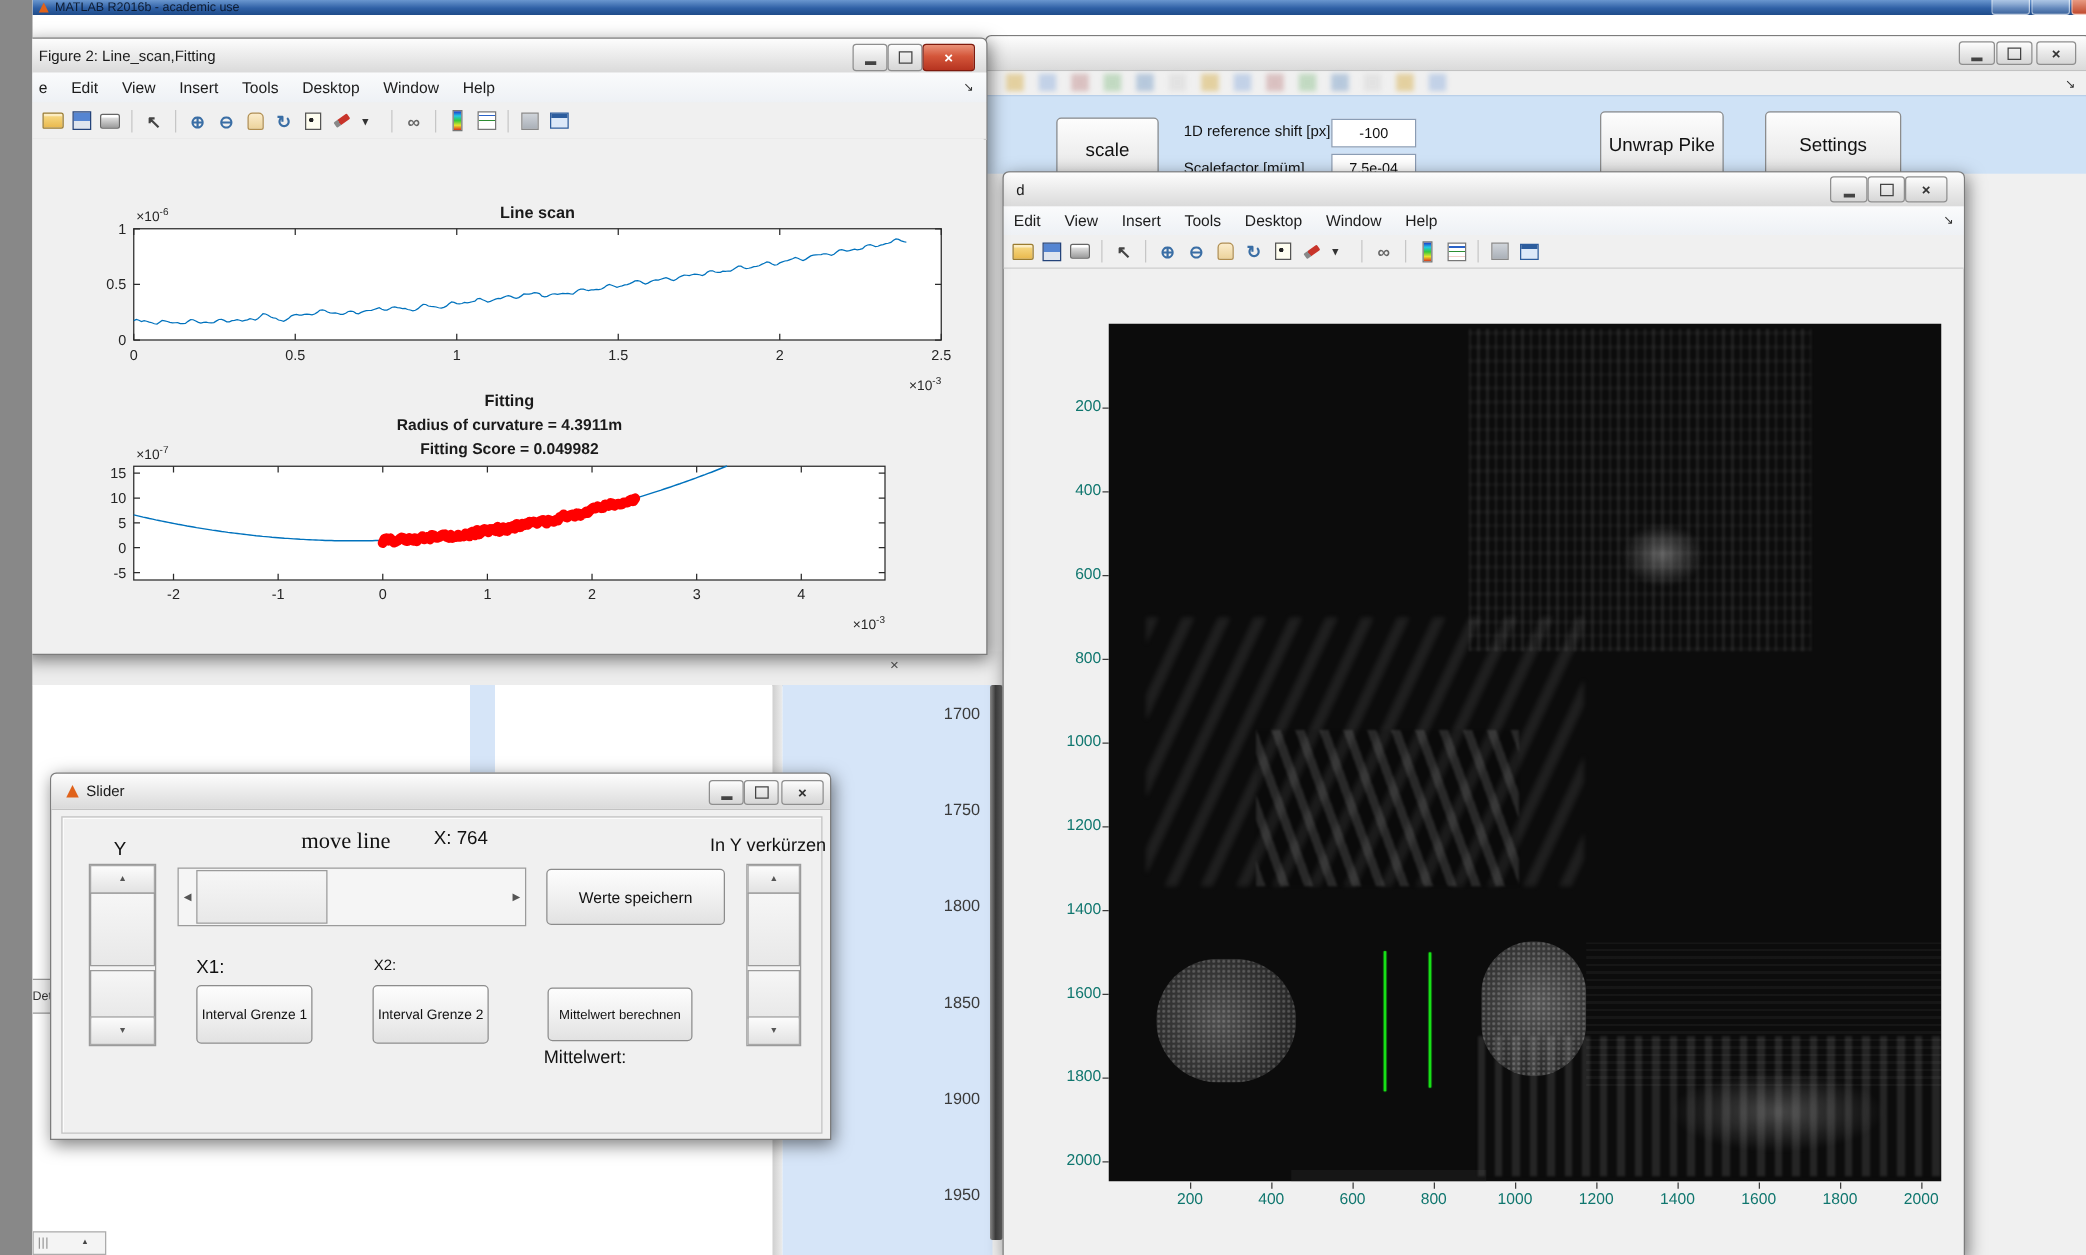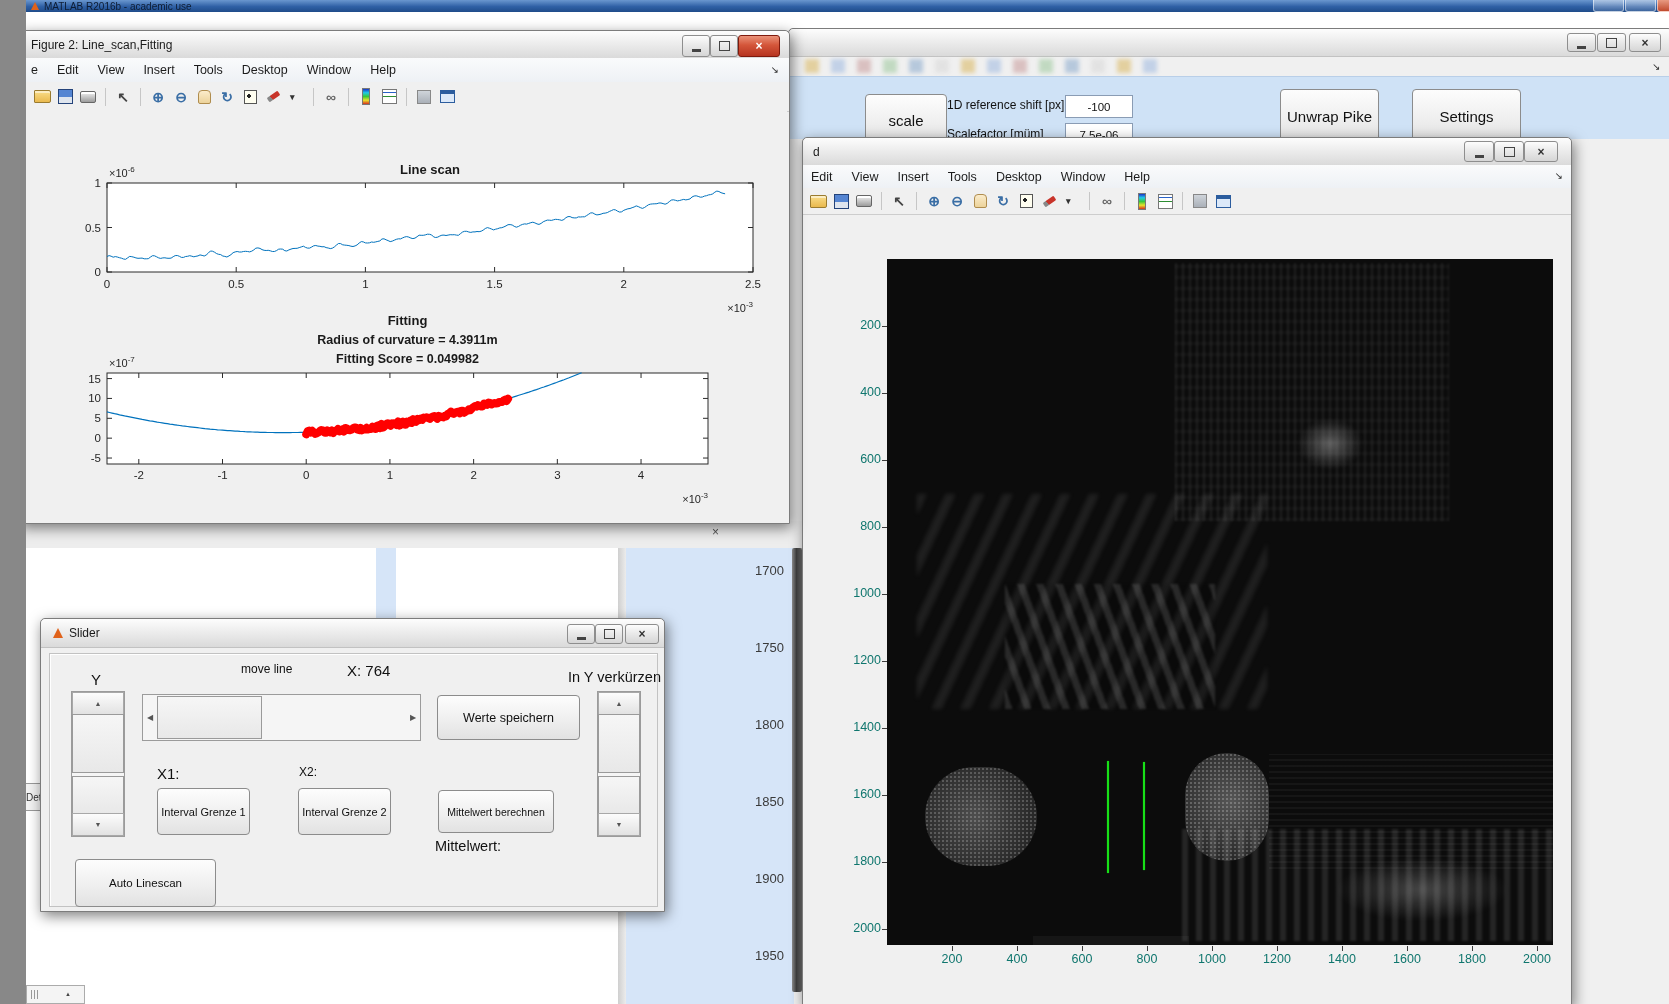--- a/index.html
+++ b/index.html
@@ -146,25 +146,25 @@
         <span style="position: absolute; left: 166px; top: 1px; width: 14px; height: 14px; background: rgb(217, 182, 94); filter: blur(2px); opacity: 0.55;"></span>
         <span style="position: absolute; left: 192px; top: 1px; width: 14px; height: 14px; background: rgb(157, 184, 224); filter: blur(2px); opacity: 0.55;"></span>
         <span style="position: absolute; left: 218px; top: 1px; width: 14px; height: 14px; background: rgb(200, 154, 154); filter: blur(2px); opacity: 0.55;"></span>
         <span style="position: absolute; left: 244px; top: 1px; width: 14px; height: 14px; background: rgb(156, 200, 156); filter: blur(2px); opacity: 0.55;"></span>
         <span style="position: absolute; left: 270px; top: 1px; width: 14px; height: 14px; background: rgb(136, 168, 204); filter: blur(2px); opacity: 0.55;"></span>
         <span style="position: absolute; left: 296px; top: 1px; width: 14px; height: 14px; background: rgb(216, 216, 216); filter: blur(2px); opacity: 0.55;"></span>
         <span style="position: absolute; left: 322px; top: 1px; width: 14px; height: 14px; background: rgb(217, 182, 94); filter: blur(2px); opacity: 0.55;"></span>
         <span style="position: absolute; left: 348px; top: 1px; width: 14px; height: 14px; background: rgb(157, 184, 224); filter: blur(2px); opacity: 0.55;"></span>
       </div>
     <div class="abs" style="left:0;top:47px;width:883px;height:62px;background:#cfe2f6;border-top:1px solid #b9cfe8;">
-      <div class="mbtn" style="left:76px;top:17px;width:80px;height:50px;font-size:15px;">scale</div>
+      <div class="mbtn" style="left:56px;top:17px;width:80px;height:50px;font-size:15px;">scale</div>
       <span class="slab" style="left:158px;top:21px;font-size:12px;">1D reference shift [px]:</span>
       <div class="field" style="left:276px;top:18px;width:66px;height:21px;">-100</div>
       <span class="slab" style="left:158px;top:50px;font-size:12px;">Scalefactor [müm]</span>
-      <div class="field" style="left:276px;top:46px;width:66px;height:21px;">7.5e-06</div>
+      <div class="field" style="left:276px;top:46px;width:66px;height:21px;">7.5e-04</div>
       <div class="mbtn" style="left:491px;top:12px;width:97px;height:52px;font-size:15px;">Unwrap Pike</div>
       <div class="mbtn" style="left:623px;top:12px;width:107px;height:52px;font-size:15px;">Settings</div>
     </div>
   </div>
 
   <div class="abs" style="left:1645px;top:12px;width:24px;height:992px;
        background:linear-gradient(180deg,#3a6ba3 0,#2d5a91 118px,#f0f3f6 128px,#eef1f4 185px,#8fadd0 195px,#b9c9dd 420px,#e7eaee 440px,#e7eaee 100%);">
     <span class="collapse-btn" style="left:3px;top:4px;"></span>
     <span class="mini-mag" style="left:4px;top:128px;"></span>
     <span class="circ-dn" style="left:4px;top:150px;"></span>
@@ -532,21 +532,21 @@
     <div class="panelframe" style="left:8px;top:34px;right:6px;bottom:4px;"></div>
 
     <span class="slab" style="left:50px;top:52px;font-size:15px;">Y</span>
     <div class="vslider" style="left:30px;top:72px;width:52px;height:144px;">
       <span class="sbtn ar-up" style="left:0;right:0;top:0;height:21px;"></span>
       <span class="sthumb" style="left:0;right:0;top:22px;height:57px;"></span>
       <span class="sthumb" style="left:0;right:0;top:84px;height:37px;"></span>
       <span class="sbtn ar-dn" style="left:0;right:0;bottom:0;height:21px;"></span>
     </div>
 
-    <span class="slab" style="left:200px;top:43px;font-size:12px;">move line</span>
+    <span class="slab" style="left:200px;top:43px;font-size:18px;font-family:Liberation Serif, serif;">move line</span>
     <span class="slab" style="left:306px;top:43px;font-size:15px;">X: 764</span>
 
     <div class="hslider" style="left:101px;top:75px;width:277px;height:45px;">
       <span class="sbtn ar-lf" style="left:0;top:0;bottom:0;width:14px;border:none;background:none;"></span>
       <span class="sthumb" style="left:14px;top:1px;bottom:1px;width:103px;"></span>
       <span class="sbtn ar-rt" style="right:0;top:0;bottom:0;width:14px;border:none;background:none;"></span>
     </div>
 
     <div class="mbtn" style="left:396px;top:76px;width:141px;height:43px;font-size:12.5px;">Werte speichern</div>
 
@@ -557,16 +557,15 @@
       <span class="sthumb" style="left:0;right:0;top:84px;height:37px;"></span>
       <span class="sbtn ar-dn" style="left:0;right:0;bottom:0;height:21px;"></span>
     </div>
 
     <span class="slab" style="left:116px;top:146px;font-size:15px;">X1:</span>
     <span class="slab" style="left:258px;top:146px;font-size:12px;">X2:</span>
     <div class="mbtn" style="left:116px;top:169px;width:91px;height:45px;font-size:11px;">Interval Grenze 1</div>
     <div class="mbtn" style="left:257px;top:169px;width:91px;height:45px;font-size:11px;">Interval Grenze 2</div>
     <div class="mbtn" style="left:397px;top:171px;width:114px;height:41px;font-size:10.5px;">Mittelwert berechnen</div>
     <span class="slab" style="left:394px;top:219px;font-size:14.5px;">Mittelwert:</span>
-    <div class="mbtn" style="left:34px;top:240px;width:139px;height:46px;font-size:11.5px;">Auto Linescan</div>
   </div>
 
 </div>
 
 </body></html>

